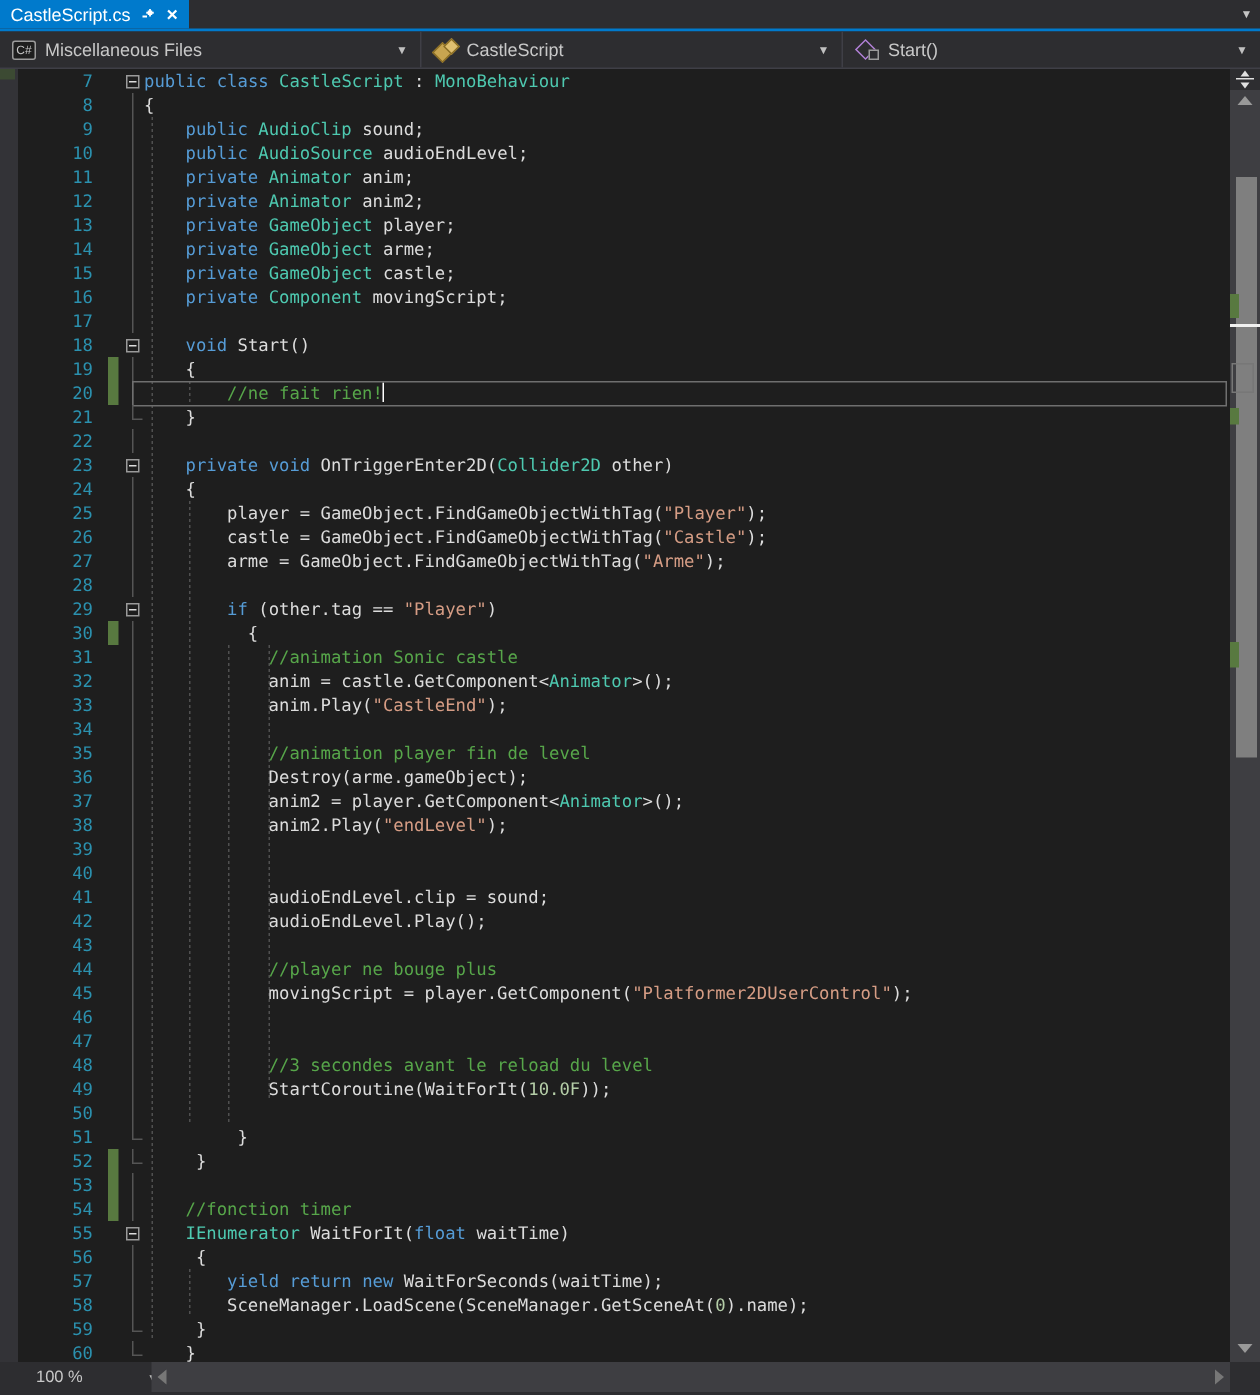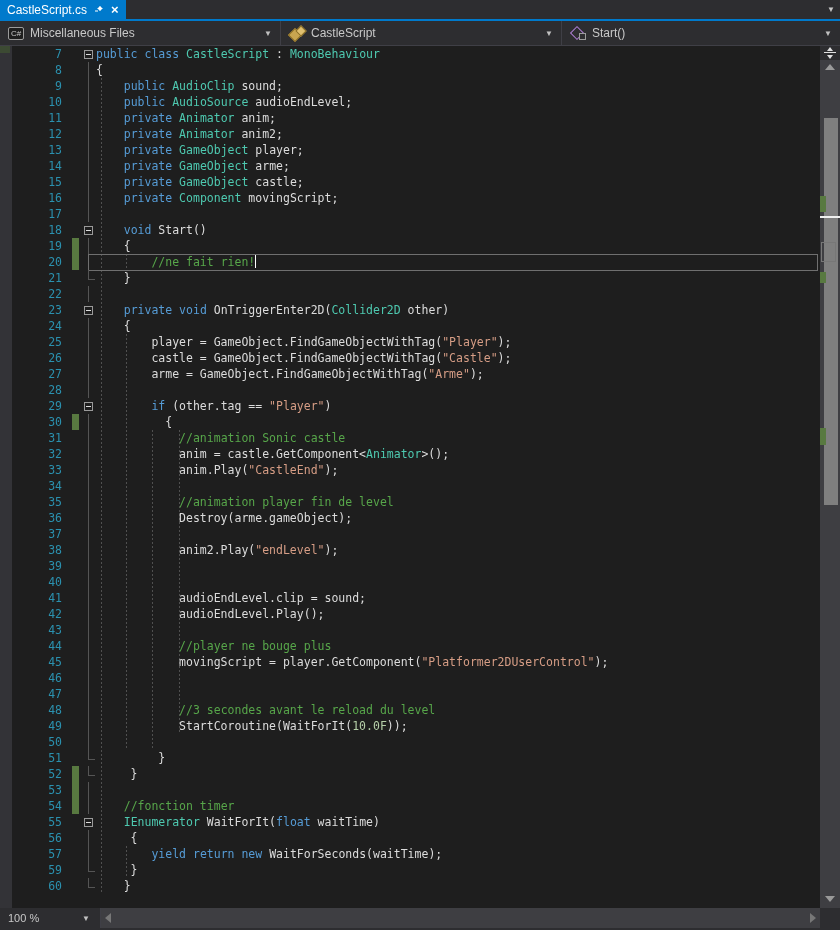--- a/index.html
+++ b/index.html
@@ -68,21 +68,21 @@
   .vs-up{position:absolute;left:5px;top:18px;border-left:5px solid transparent;
          border-right:5px solid transparent;border-bottom:6px solid #999999;}
   .vs-down{position:absolute;left:5px;bottom:6px;border-left:5px solid transparent;
            border-right:5px solid transparent;border-top:6px solid #999999;}
   .vs-thumb{position:absolute;left:4px;top:72px;width:14px;height:387px;background:#7F7F7F;}
   .vs-mark-chg{position:absolute;left:0;width:6px;background:#587940;}
   .vs-caret-line{position:absolute;left:0;width:20px;height:2px;background:#F0F0F0;}
   .vs-region{position:absolute;left:1px;width:13px;height:18px;border:1px solid #777777;}
   
   .bottombar{position:absolute;left:0;top:908px;width:840px;height:22px;background:#2D2D30;}
-  .zoom-ctl{position:absolute;left:0;top:0;width:100px;height:20px;background:#2D2D30;
+  .zoom-ctl{position:absolute;left:16px;top:0;width:100px;height:20px;background:#2D2D30;
             border-right:1px solid #3F3F46;color:#C8C8C8;font-size:11px;line-height:20px;}
   .zoom-ctl .z{padding-left:8px;}
   .zoom-ctl .caret-down{position:absolute;right:10px;top:7px;color:#C0C0C0;font-size:8px;line-height:8px;}
   .hscroll{position:absolute;left:101px;top:0;width:719px;height:20px;background:#3E3E42;}
   .hs-left{position:absolute;left:4px;top:5px;border-top:5px solid transparent;
            border-bottom:5px solid transparent;border-right:6px solid #777777;}
   .hs-right{position:absolute;right:4px;top:5px;border-top:5px solid transparent;
             border-bottom:5px solid transparent;border-left:6px solid #777777;}
   .corner{position:absolute;right:0;top:0;width:20px;height:20px;background:#2D2D30;}
 </style>
@@ -165,41 +165,42 @@
         <div class="row"><span class="ln">27</span><span class="chg"></span><span class="out"><span class="o-line"></span></span><span class="code"><span class="tk-p">        arme = GameObject.FindGameObjectWithTag(</span><span class="tk-s">"Arme"</span><span class="tk-p">);</span></span></div>
         <div class="row"><span class="ln">28</span><span class="chg"></span><span class="out"><span class="o-line"></span></span><span class="code"></span></div>
         <div class="row"><span class="ln">29</span><span class="chg"></span><span class="out"><span class="fold-box"></span></span><span class="code"><span class="tk-p">        </span><span class="tk-k">if</span><span class="tk-p"> (other.tag == </span><span class="tk-s">"Player"</span><span class="tk-p">)</span></span></div>
         <div class="row"><span class="ln">30</span><span class="chg on"></span><span class="out"><span class="o-line"></span></span><span class="code"><span class="tk-p">          {</span></span></div>
         <div class="row"><span class="ln">31</span><span class="chg"></span><span class="out"><span class="o-line"></span></span><span class="code"><span class="tk-p">            </span><span class="tk-c">//animation Sonic castle</span></span></div>
         <div class="row"><span class="ln">32</span><span class="chg"></span><span class="out"><span class="o-line"></span></span><span class="code"><span class="tk-p">            anim = castle.GetComponent&lt;</span><span class="tk-t">Animator</span><span class="tk-p">&gt;();</span></span></div>
         <div class="row"><span class="ln">33</span><span class="chg"></span><span class="out"><span class="o-line"></span></span><span class="code"><span class="tk-p">            anim.Play(</span><span class="tk-s">"CastleEnd"</span><span class="tk-p">);</span></span></div>
         <div class="row"><span class="ln">34</span><span class="chg"></span><span class="out"><span class="o-line"></span></span><span class="code"></span></div>
         <div class="row"><span class="ln">35</span><span class="chg"></span><span class="out"><span class="o-line"></span></span><span class="code"><span class="tk-p">            </span><span class="tk-c">//animation player fin de level</span></span></div>
         <div class="row"><span class="ln">36</span><span class="chg"></span><span class="out"><span class="o-line"></span></span><span class="code"><span class="tk-p">            Destroy(arme.gameObject);</span></span></div>
-        <div class="row"><span class="ln">37</span><span class="chg"></span><span class="out"><span class="o-line"></span></span></div>
+        <div class="row"><span class="ln">37</span><span class="chg"></span><span class="out"><span class="o-line"></span></span><span class="code"><span class="tk-p">            anim2 = player.GetComponent&lt;</span><span class="tk-t">Animator</span><span class="tk-p">&gt;();</span></span></div>
         <div class="row"><span class="ln">38</span><span class="chg"></span><span class="out"><span class="o-line"></span></span><span class="code"><span class="tk-p">            anim2.Play(</span><span class="tk-s">"endLevel"</span><span class="tk-p">);</span></span></div>
         <div class="row"><span class="ln">39</span><span class="chg"></span><span class="out"><span class="o-line"></span></span><span class="code"></span></div>
         <div class="row"><span class="ln">40</span><span class="chg"></span><span class="out"><span class="o-line"></span></span></div>
         <div class="row"><span class="ln">41</span><span class="chg"></span><span class="out"><span class="o-line"></span></span><span class="code"><span class="tk-p">            audioEndLevel.clip = sound;</span></span></div>
         <div class="row"><span class="ln">42</span><span class="chg"></span><span class="out"><span class="o-line"></span></span><span class="code"><span class="tk-p">            audioEndLevel.Play();</span></span></div>
         <div class="row"><span class="ln">43</span><span class="chg"></span><span class="out"><span class="o-line"></span></span><span class="code"></span></div>
         <div class="row"><span class="ln">44</span><span class="chg"></span><span class="out"><span class="o-line"></span></span><span class="code"><span class="tk-p">            </span><span class="tk-c">//player ne bouge plus</span></span></div>
         <div class="row"><span class="ln">45</span><span class="chg"></span><span class="out"><span class="o-line"></span></span><span class="code"><span class="tk-p">            movingScript = player.GetComponent(</span><span class="tk-s">"Platformer2DUserControl"</span><span class="tk-p">);</span></span></div>
         <div class="row"><span class="ln">46</span><span class="chg"></span><span class="out"><span class="o-line"></span></span></div>
         <div class="row"><span class="ln">47</span><span class="chg"></span><span class="out"><span class="o-line"></span></span><span class="code"></span></div>
         <div class="row"><span class="ln">48</span><span class="chg"></span><span class="out"><span class="o-line"></span></span><span class="code"><span class="tk-p">            </span><span class="tk-c">//3 secondes avant le reload du level</span></span></div>
         <div class="row"><span class="ln">49</span><span class="chg"></span><span class="out"><span class="o-line"></span></span><span class="code"><span class="tk-p">            StartCoroutine(WaitForIt(</span><span class="tk-n">10.0F</span><span class="tk-p">));</span></span></div>
         <div class="row"><span class="ln">50</span><span class="chg"></span><span class="out"><span class="o-line"></span></span><span class="code"></span></div>
         <div class="row"><span class="ln">51</span><span class="chg"></span><span class="out"><span class="o-end"></span></span><span class="code"><span class="tk-p">         }</span></span></div>
         <div class="row"><span class="ln">52</span><span class="chg on"></span><span class="out"><span class="o-end"></span></span><span class="code"><span class="tk-p">     }</span></span></div>
         <div class="row"><span class="ln">53</span><span class="chg on"></span><span class="out"><span class="o-line"></span></span><span class="code"></span></div>
         <div class="row"><span class="ln">54</span><span class="chg on"></span><span class="out"><span class="o-line"></span></span><span class="code"><span class="tk-p">    </span><span class="tk-c">//fonction timer</span></span></div>
         <div class="row"><span class="ln">55</span><span class="chg"></span><span class="out"><span class="fold-box"></span></span><span class="code"><span class="tk-p">    </span><span class="tk-t">IEnumerator</span><span class="tk-p"> WaitForIt(</span><span class="tk-k">float</span><span class="tk-p"> waitTime)</span></span></div>
         <div class="row"><span class="ln">56</span><span class="chg"></span><span class="out"><span class="o-line"></span></span><span class="code"><span class="tk-p">     {</span></span></div>
         <div class="row"><span class="ln">57</span><span class="chg"></span><span class="out"><span class="o-line"></span></span><span class="code"><span class="tk-p">        </span><span class="tk-k">yield</span><span class="tk-p"> </span><span class="tk-k">return</span><span class="tk-p"> </span><span class="tk-k">new</span><span class="tk-p"> WaitForSeconds(waitTime);</span></span></div>
+        <div class="row"><span class="ln">58</span><span class="chg"></span><span class="out"><span class="o-line"></span></span><span class="code"><span class="tk-p">        SceneManager.LoadScene(SceneManager.GetSceneAt(</span><span class="tk-n">0</span><span class="tk-p">).name);</span></span></div>
         <div class="row"><span class="ln">59</span><span class="chg"></span><span class="out"><span class="o-end"></span></span><span class="code"><span class="tk-p">     }</span></span></div>
         <div class="row"><span class="ln">60</span><span class="chg"></span><span class="out"><span class="o-end"></span></span><span class="code"><span class="tk-p">    }</span></span></div>
       </div>
 
     <div class="vscroll">
       <div class="vs-split">
           <span class="a1"></span>
           <span class="bar"></span>
           <span class="a2"></span>
         </div>

